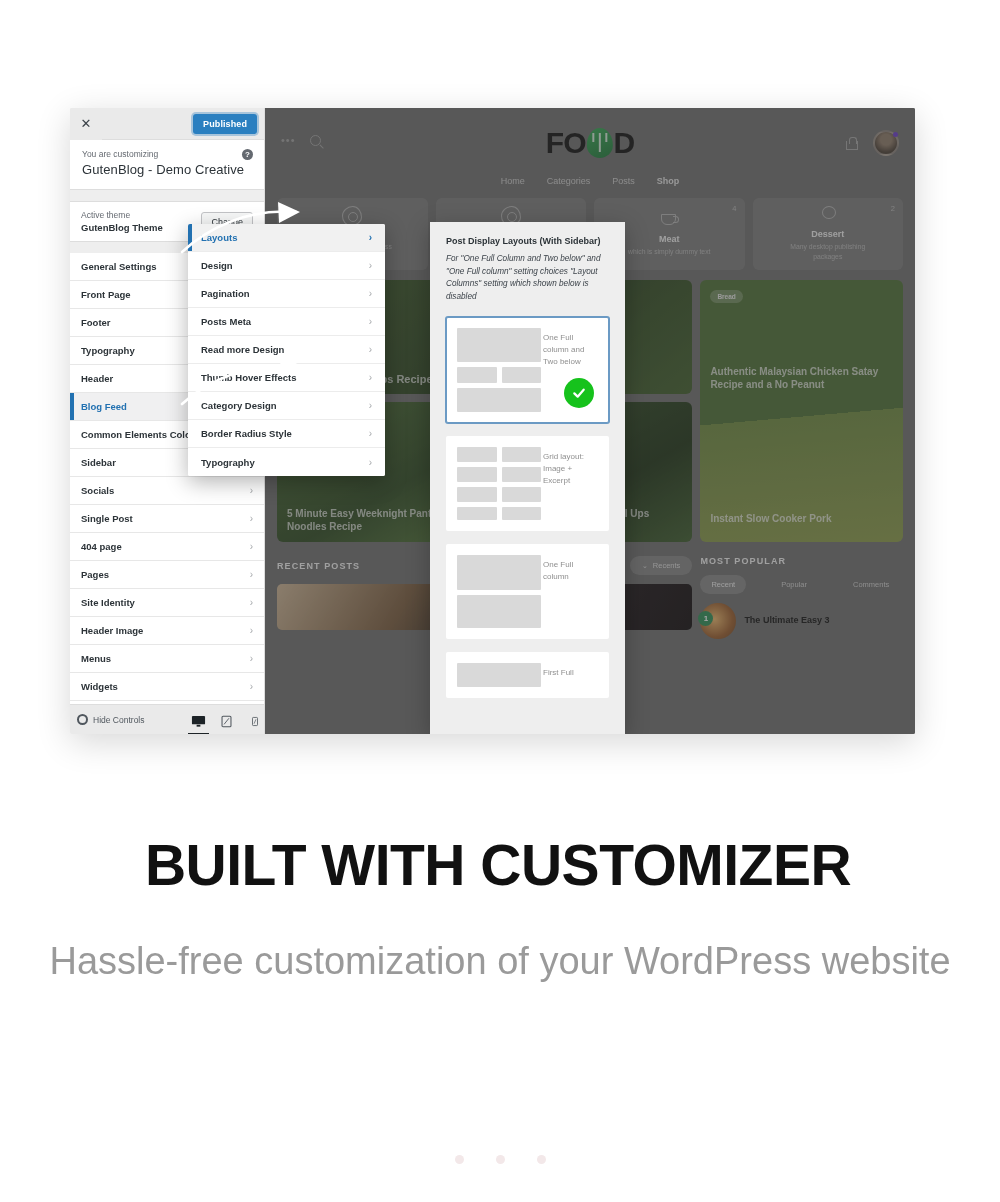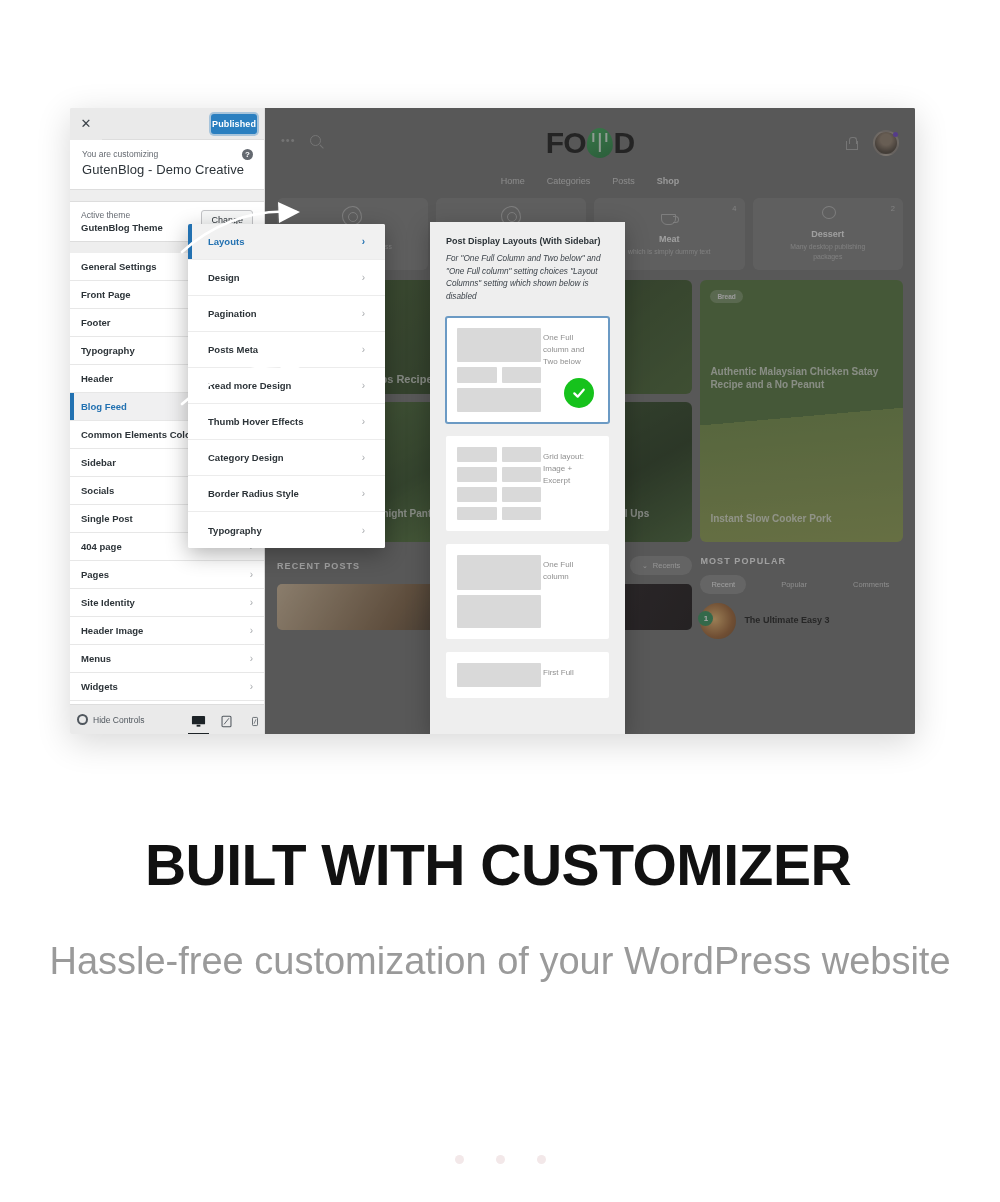--- a/index.html
+++ b/index.html
@@ -39,39 +39,39 @@
     padding: 0 8px 0 0;
     border-bottom: 1px solid #ddd;
     position: relative;
   }
   .close-btn {
     width: 32px; height: 32px; display:flex; align-items:center; justify-content:center;
     font-size: 13px; color: #3c434a; cursor: pointer; background:#eaeaea;
   }
   .published-btn {
     background: #2a7fc0; color: #fff; font-size: 9px; font-weight: 600;
-    padding: 4px 0; border-radius: 2px;
+    padding: 4px 9px; border-radius: 2px;
     box-shadow: 0 0 0 1px #2a7fc0, 0 0 0 3px rgba(42,127,192,.35);
     letter-spacing: .1px;
   }
   .panel-info {
     background: #fff; padding: 9px 12px 12px 12px;
     border-bottom: 1px solid #ddd; position: relative;
   }
   .panel-info .lbl { font-size: 8.5px; color: #646970; margin-bottom: 3px; }
   .panel-info .site-title { font-size: 13px; color: #2c3338; font-weight: 400; letter-spacing:.1px;}
   .help-dot {
     position: absolute; right: 11px; top: 9px; width: 11px; height: 11px;
     border-radius: 50%; background: #646970; color: #fff; font-size: 8px;
     display:flex; align-items:center; justify-content:center; font-weight:700;
     cursor:pointer;
   }
   .panel-gap { height: 11px; background: #eee; }
   .theme-row {
-    background: #fff; padding: 8px 11px; display:flex; 
+    background: #fff; padding: 8px 11px; display:flex; align-items:center;
     justify-content: space-between; border-top: 1px solid #ddd; border-bottom: 1px solid #ddd;
   }
   .theme-row .tl { font-size: 8.5px; color:#646970; }
   .theme-row .tn { font-size: 9.5px; color:#2c3338; font-weight: 700; margin-top:2px; }
   .change-btn {
     font-size: 9px; color:#2c3338; background:#f6f7f7; border:1px solid #c3c4c7;
     border-radius:3px; padding: 4px 9px; cursor:pointer;
   }
   .menu-list { background:#fff; flex: 1; overflow: hidden; }
   .menu-item {
@@ -209,22 +209,22 @@
   }
   .pop-title { font-size: 9px; font-weight:700; color:#141414; line-height:1.3;}
 
   
   .dd-menu {
     position: absolute; left: 313px; top: 224px; width: 197px;
     background: #fff; border-radius: 2px; box-shadow: 0 6px 22px rgba(0,0,0,.3); z-index: 40;
     overflow: hidden;
   }
   .dd-item {
-    height: 36px; display:flex; align-items:center; justify-content:space-between;
-    padding: 0 20px; font-size: 9.5px; color:#2c3338; font-weight:700;
+    height: 28px; display:flex; align-items:center; justify-content:space-between;
+    padding: 0 13px; font-size: 9.5px; color:#2c3338; font-weight:700;
     border-bottom: 1px solid #ececec; cursor:pointer; position:relative; background:#fff;
   }
   .dd-item:last-child{ border-bottom:none; }
   .dd-item .chev{ color:#a7aaad; font-size:10px; font-weight:400; }
   .dd-item.active { background:#f1f1f1; color:#2271b1; }
   .dd-item.active .chev{ color:#2271b1; font-weight:700; }
   .dd-item.active::before{ content:""; position:absolute;left:0;top:0;bottom:0;width:4px;background:#2271b1;}
 
   .lay-panel {
     position:absolute; left: 555px; top: 222px; width: 195px; height: 512px;

